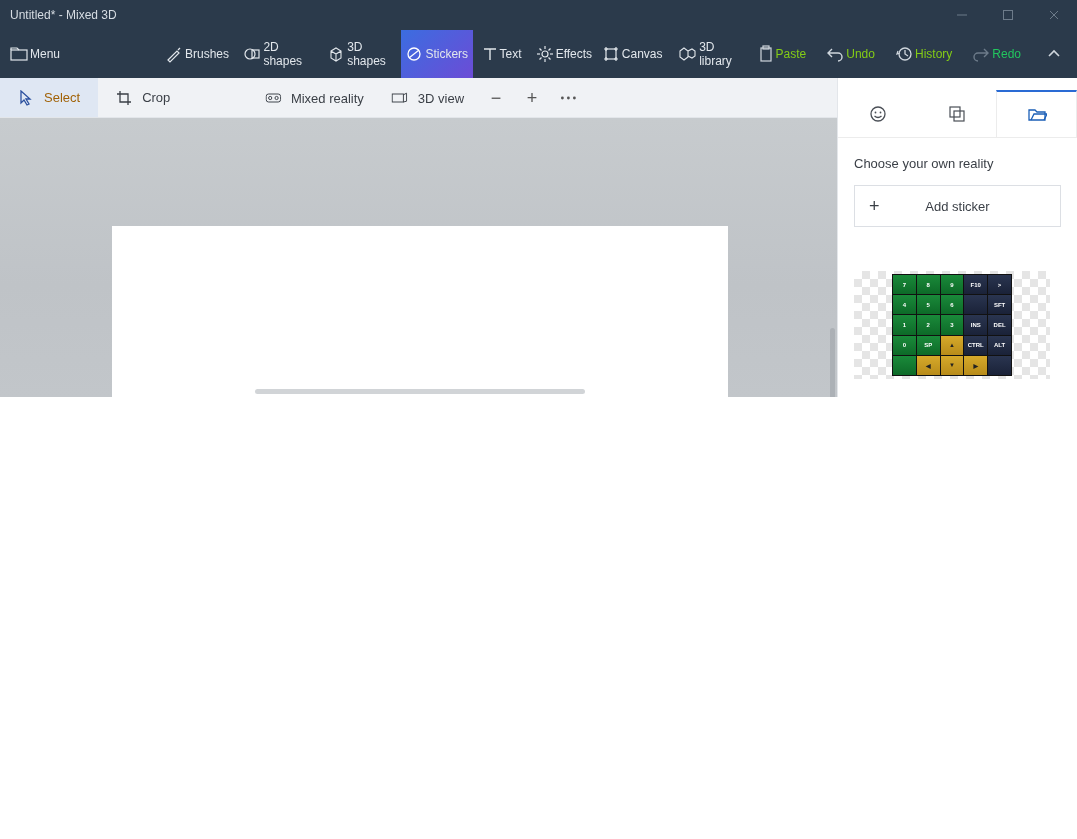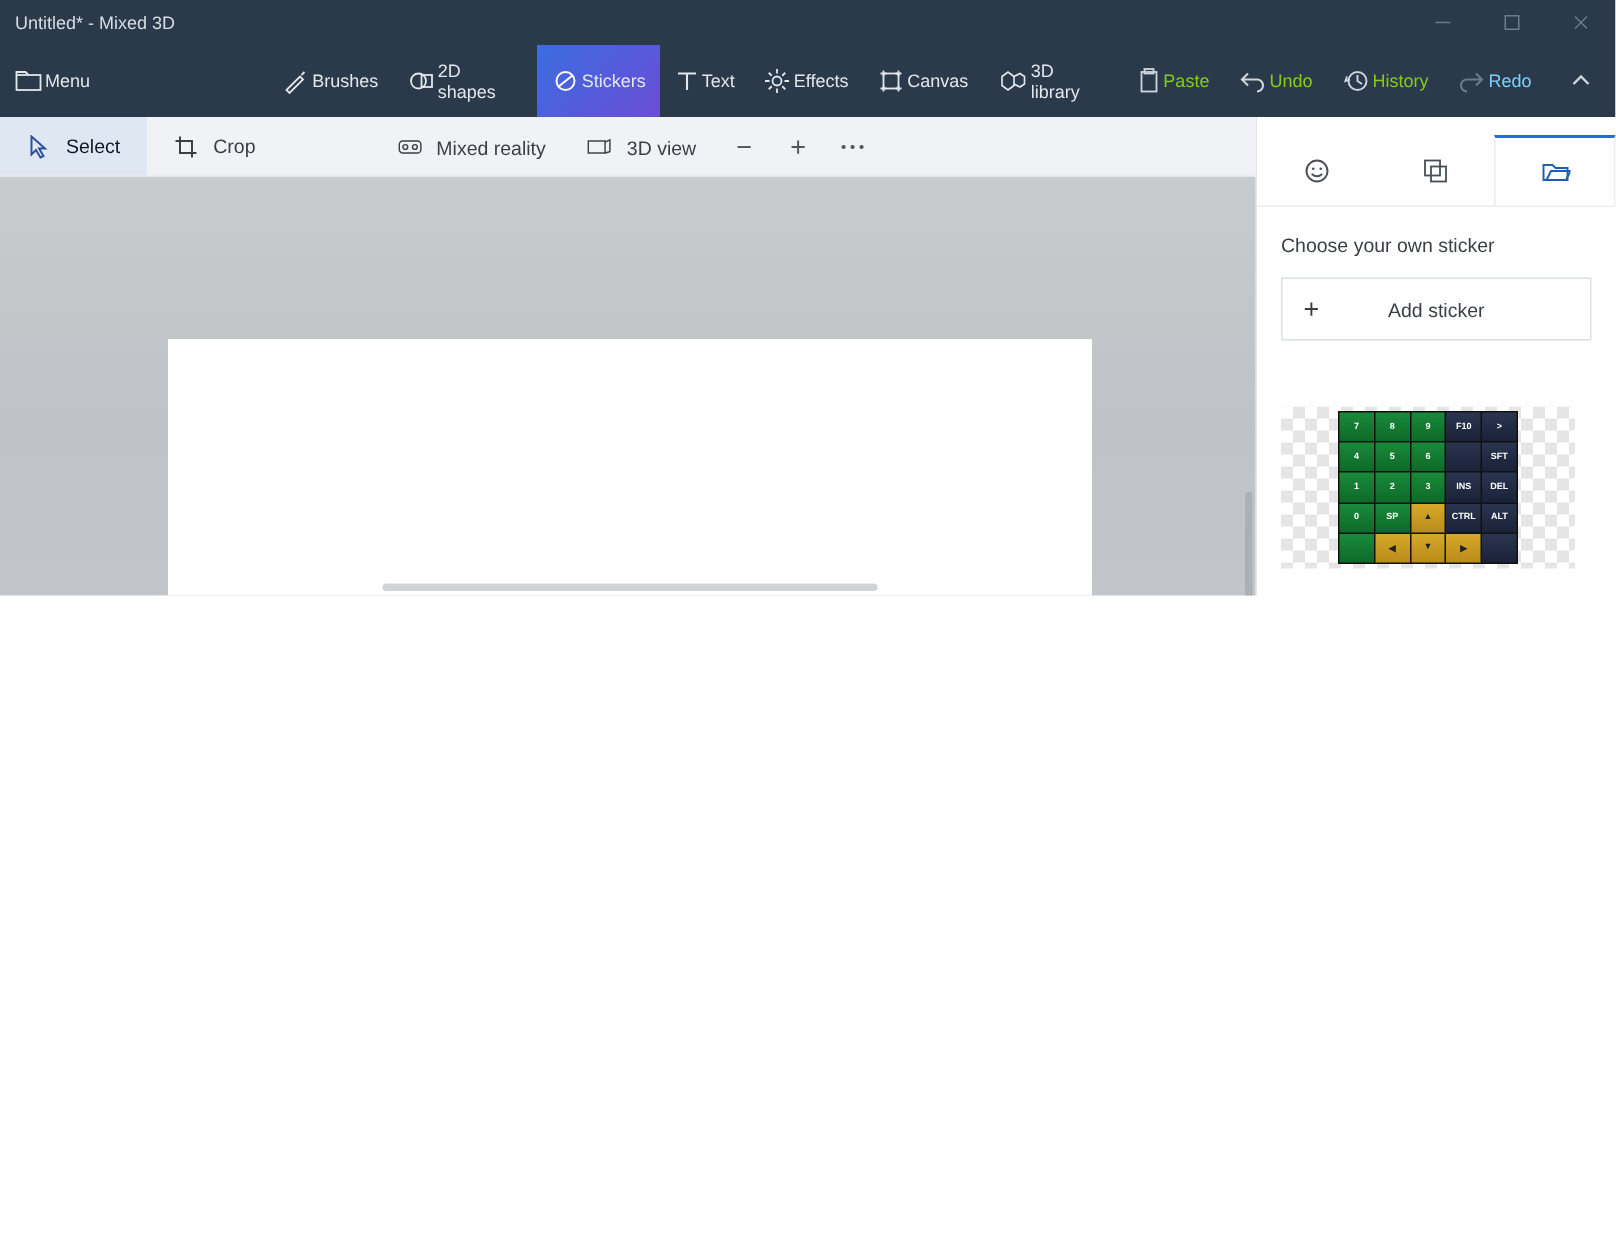--- a/index.html
+++ b/index.html
@@ -51,21 +51,21 @@
     cursor: default;
   }
   .ribbon-item.menu { min-width: 70px; }
   .ribbon-item.active {
     background: linear-gradient(135deg,#3b6de0,#6c4cd6);
   }
   .ribbon-item span.icon { height: 18px; display:flex; align-items:center; justify-content:center; }
   .ribbon-spacer { flex: 1; }
   .ribbon-right { display: flex; align-items: stretch; }
   .ribbon-right .ribbon-item { min-width: 60px; color: #84cc16; }
-  .ribbon-right .ribbon-item.dim { color: #7dd3fc; align-items: center; }
+  .ribbon-right .ribbon-item.dim { color: #22c55e; align-items: center; }
   .collapse-caret {
     width: 46px;
     display: flex; align-items: center; justify-content: center;
   }
 
   .ribbon .label { font-size: 12px; }
 
   
   .toolbar {
     height: 40px;
@@ -77,21 +77,21 @@
     color: #3a3f46;
     position: relative;
   }
   .tool-btn {
     display: flex;
     align-items: center;
     gap: 10px;
     padding: 0 18px;
     cursor: default;
   }
-  .tool-btn.select { background: #dfe7f3; color: #0f172a; }
+  .tool-btn.select { background: #dfe7f3; color: #a16207; }
   .tool-btn .ticon { width: 16px; height: 16px; display:flex; align-items:center; justify-content:center; color:#3a3f46; }
   .tool-btn.select .ticon { color:#2a4f9e; }
   .toolbar .center-group {
     position: absolute;
     left: 50%;
     transform: translateX(-50%);
     display: flex;
     align-items: stretch;
     height: 40px;
   }
@@ -279,20 +279,28 @@
     <span class="label">Brushes</span>
   </div>
   <div class="ribbon-item">
     <span class="icon">
       <svg width="18" height="18" viewBox="0 0 18 18">
           <circle cx="7" cy="9" r="5" fill="none" stroke="#e2e7ec" stroke-width="1.2"></circle>
           <rect x="9" y="5" width="7" height="8" fill="none" stroke="#e2e7ec" stroke-width="1.2"></rect>
         </svg>
     </span>
     <span class="label">2D shapes</span>
+  </div>
+  <div class="ribbon-item">
+    <span class="icon">
+      <svg width="18" height="18" viewBox="0 0 18 18">
+          <path d="M4 6 L9 3 L14 6 L14 13 L9 16 L4 13 Z M4 6 L9 9 L14 6 M9 9 L9 16" fill="none" stroke="#e2e7ec" stroke-width="1.1"></path>
+        </svg>
+    </span>
+    <span class="label">3D shapes</span>
   </div>
   <div class="ribbon-item active">
     <span class="icon">
       <svg width="18" height="18" viewBox="0 0 18 18">
           <circle cx="9" cy="9" r="6" fill="none" stroke="#fff" stroke-width="1.3"></circle>
           <line x1="4" y1="13" x2="14" y2="5" stroke="#fff" stroke-width="1.3"></line>
         </svg>
     </span>
     <span class="label">Stickers</span>
   </div>
@@ -484,21 +492,21 @@
         <span>
           <svg width="20" height="16" viewBox="0 0 20 16">
               <path d="M2 3 H8 L10 5 H18 V13 H2 Z" fill="none" stroke="#1b5fb7" stroke-width="1.3"></path>
               <path d="M4 13 L7 7 H20 L17 13" fill="none" stroke="#1b5fb7" stroke-width="1.3"></path>
             </svg>
         </span>
       </div>
     </div>
 
     <div class="panel-body">
-      <div class="choose-label">Choose your own sticker</div>
+      <div class="choose-label">Choose your own reality</div>
 
       <div class="add-btn">
         <span class="plus">+</span>
         <span>Add sticker</span>
       </div>
 
       <div class="sticker-thumb">
         <div class="keypad">
 
           <div class="k g">7</div>

